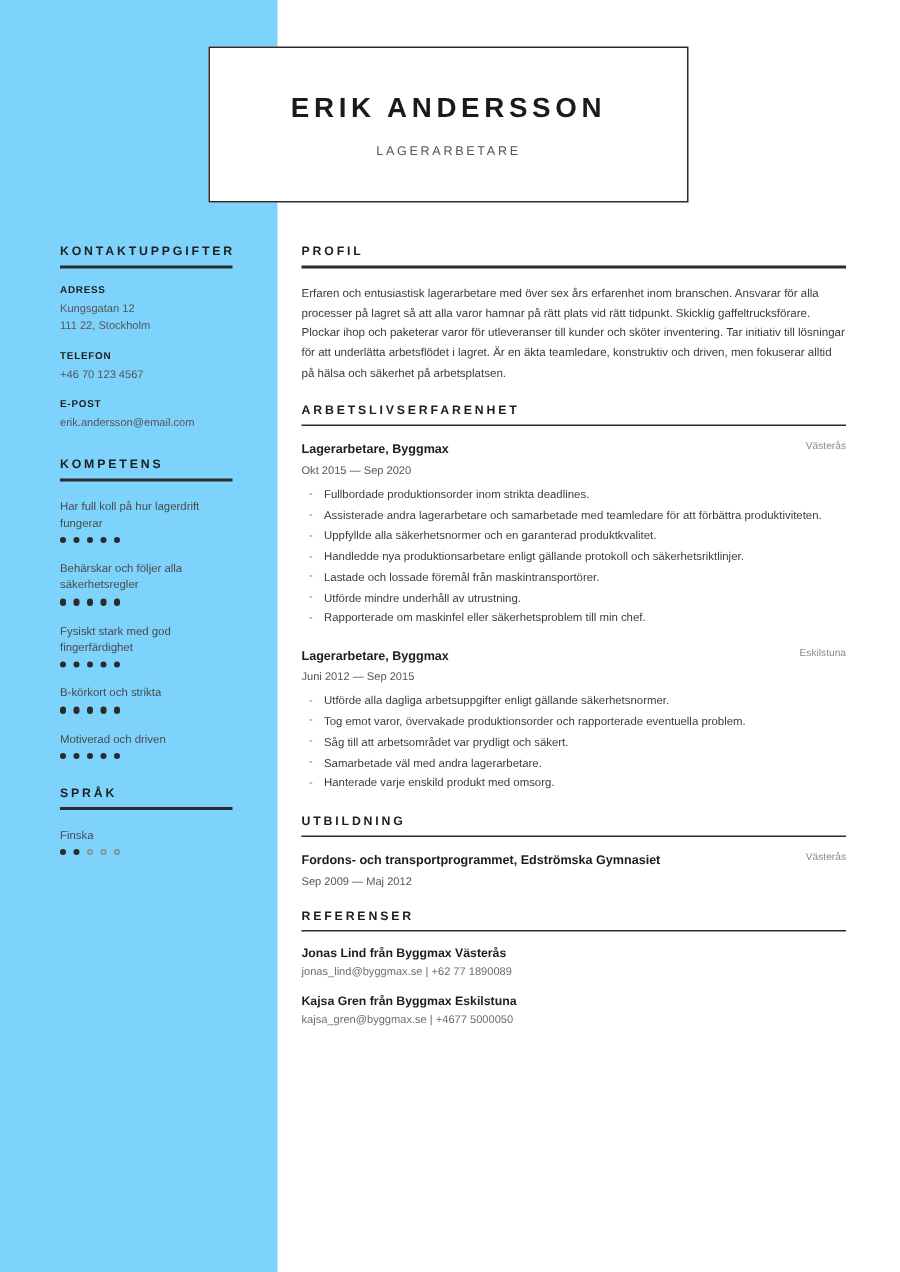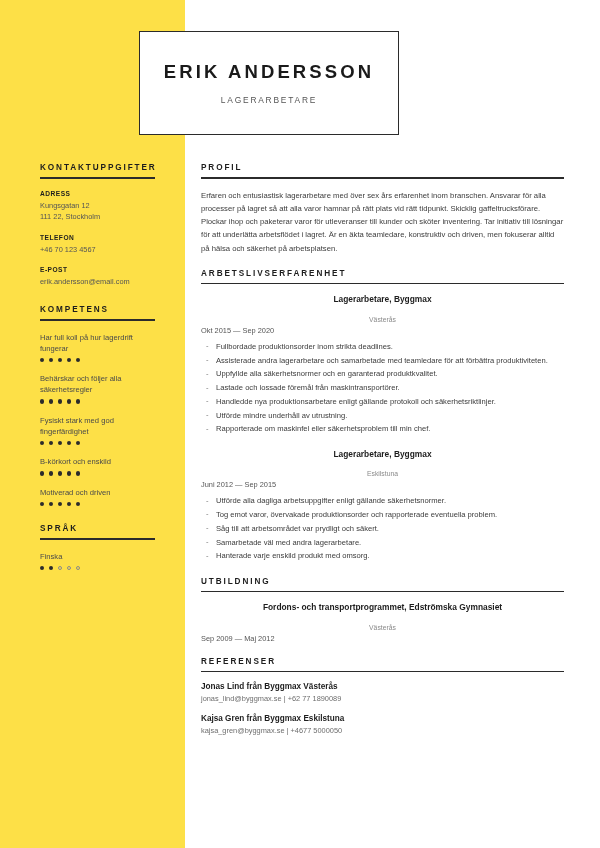--- a/index.html
+++ b/index.html
@@ -9,21 +9,21 @@
     font-family: "Liberation Sans", sans-serif;
     color: #2b2b2b;
     overflow: hidden;
   }
   .page { position: relative; width: 600px; height: 848px; background: #ffffff; }
 
   
   .sidebar {
     position: absolute; left: 0; top: 0;
     width: 185px; height: 848px;
-    background: #fde047;
+    background: #7dd3fc;
     padding: 163px 0 0 40px;
   }
   .side-section { width: 130px; margin-bottom: 18px; }
   .side-head {
     font-size: 8.2px; font-weight: 700; letter-spacing: 1.9px;
     color: #1d1d1d; text-transform: uppercase; white-space: nowrap;
   }
   .side-rule {
     width: 115px; height: 1.6px; background: #2b2b2b;
     margin: 5px 0 11px 0;
@@ -53,41 +53,41 @@
   }
   .sec { margin-bottom: 14px; }
   .sec-head {
     font-size: 8.2px; font-weight: 700; letter-spacing: 1.9px;
     color: #1d1d1d; text-transform: uppercase;
   }
   .sec-rule { width: 100%; height: 1.6px; background: #2b2b2b; margin: 5px 0 10px 0; }
   .profile-text { font-size: 7.7px; line-height: 1.72; color: #3b3b3b; }
 
   .entry { margin-bottom: 13px; }
-  .entry-top { display: flex; justify-content: space-between; align-items: center; gap: 10px; flex-direction: column; }
+  .entry-top { display: flex; justify-content: space-between; align-items: flex-start; gap: 10px; }
   .entry-title { font-size: 8.4px; font-weight: 700; color: #1d1d1d; line-height: 1.35; }
   .entry-loc { font-size: 6.8px; color: #8a8a8a; white-space: nowrap; flex-shrink: 0; }
   .entry-date { font-size: 7.4px; color: #555; margin-top: 3px; }
   .bullets { list-style: none; margin-top: 6px; }
   .bullets li {
     font-size: 7.6px; line-height: 1.62; color: #3b3b3b;
     position: relative; padding-left: 15px; margin-bottom: 1.5px;
   }
   .bullets li::before {
     content: "-"; position: absolute; left: 5px; top: -0.5px; color: #777;
   }
 
   .ref { margin-bottom: 11px; }
   .ref-name { font-size: 8.2px; font-weight: 700; color: #1d1d1d; }
   .ref-contact { font-size: 7.4px; color: #6d6d6d; margin-top: 3px; }
 
   
   .header-box {
     position: absolute; left: 139px; top: 31px;
-    width: 260px; height: 104px;
+    width: 320px; height: 104px;
     border: 1.4px solid #2b2b2b; background: #ffffff;
     display: flex; flex-direction: column;
     align-items: center; justify-content: center;
   }
   .hdr-name {
     font-size: 18.5px; font-weight: 700; letter-spacing: 3.1px;
     color: #1a1a1a; white-space: nowrap;
   }
   .hdr-title {
     font-size: 8.4px; letter-spacing: 1.8px; color: #555;
@@ -146,21 +146,21 @@
             <div class="skill-name">Fysiskt stark med god fingerfärdighet</div>
             <div class="dots">
               <span class="dot"></span>
               <span class="dot"></span>
               <span class="dot"></span>
               <span class="dot"></span>
               <span class="dot"></span>
             </div>
           </div>
           <div class="skill">
-            <div class="skill-name">B-körkort och enskild</div>
+            <div class="skill-name">B-körkort och strikta</div>
             <div class="dots">
               <span class="dot"></span>
               <span class="dot"></span>
               <span class="dot"></span>
               <span class="dot"></span>
               <span class="dot"></span>
             </div>
           </div>
           <div class="skill">
             <div class="skill-name">Motiverad och driven</div>
@@ -214,22 +214,22 @@
           <div class="entry">
             <div class="entry-top">
               <div class="entry-title">Lagerarbetare, Byggmax</div>
               <div class="entry-loc">Västerås</div>
             </div>
             <div class="entry-date">Okt 2015 — Sep 2020</div>
             <ul class="bullets">
               <li>Fullbordade produktionsorder inom strikta deadlines.</li>
               <li>Assisterade andra lagerarbetare och samarbetade med teamledare för att förbättra produktiviteten.</li>
               <li>Uppfyllde alla säkerhetsnormer och en garanterad produktkvalitet.</li>
+              <li>Handledde nya produktionsarbetare enligt gällande protokoll och säkerhetsriktlinjer.</li>
               <li>Lastade och lossade föremål från maskintransportörer.</li>
-              <li>Handledde nya produktionsarbetare enligt gällande protokoll och säkerhetsriktlinjer.</li>
               <li>Utförde mindre underhåll av utrustning.</li>
               <li>Rapporterade om maskinfel eller säkerhetsproblem till min chef.</li>
             </ul>
           </div>
           <div class="entry">
             <div class="entry-top">
               <div class="entry-title">Lagerarbetare, Byggmax</div>
               <div class="entry-loc">Eskilstuna</div>
             </div>
             <div class="entry-date">Juni 2012 — Sep 2015</div>

